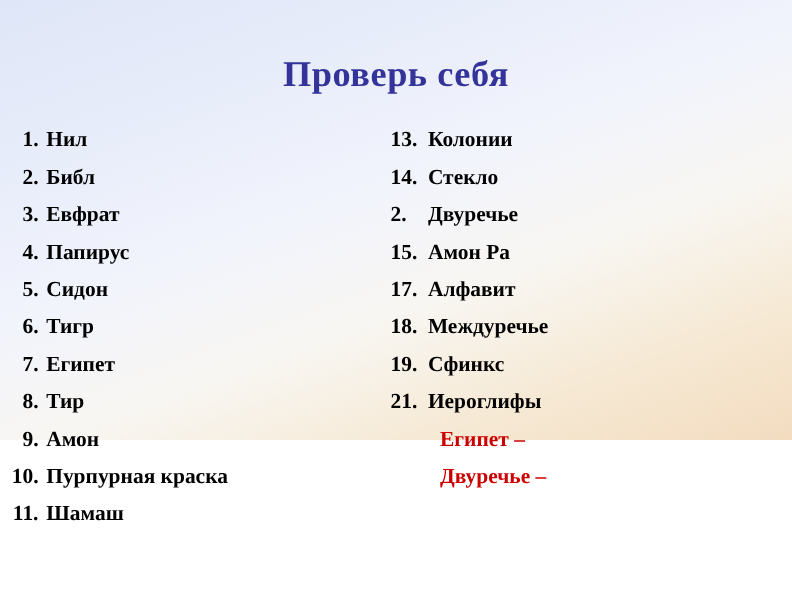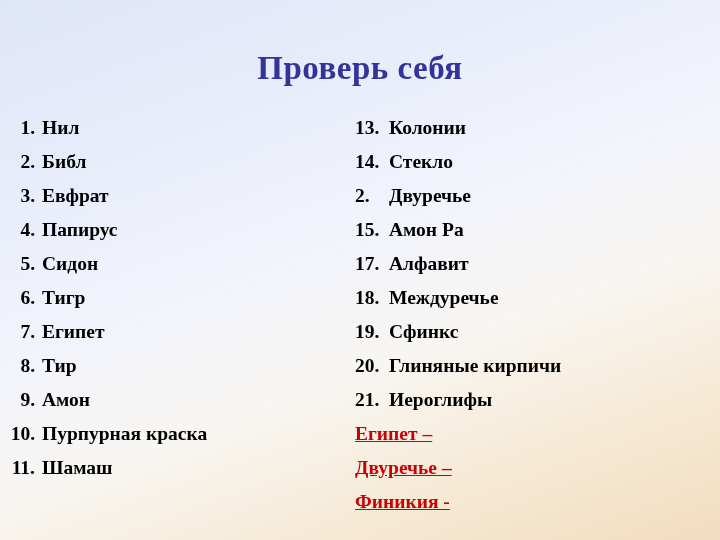--- a/index.html
+++ b/index.html
@@ -8,21 +8,21 @@
   }
   body {
     width: 720px;
     height: 540px;
     overflow: hidden;
     font-family: "Liberation Serif", serif;
   }
   .slide {
     position: relative;
     width: 720px;
-    height: 540px;
+    height: 400px;
     box-sizing: border-box;
     background: linear-gradient(160deg, #dfe6f7 0%, #e7ecfa 22%, #f2f4fc 45%, #f8f6f2 63%, #f6e9d4 82%, #f3dcc0 100%);
   }
   .title {
     position: absolute;
     top: 50px;
     left: 0;
     width: 720px;
     text-align: center;
     font-size: 33px;
@@ -70,26 +70,26 @@
     text-align: left;
   }
   .txt {
     white-space: nowrap;
     text-align: right;
   }
   .label-line {
     font-size: 19.5px;
     font-weight: bold;
     color: #cc0000;
-    text-decoration: underline;
     line-height: 1;
     height: 34px;
     display: flex;
     align-items: baseline;
     padding-left: 0px;
+    margin-left: 45px;
   }
 </style>
 </head>
 <body>
 
 <div class="slide">
 
   <div class="title">Проверь себя</div>
 
   <div class="columns">
@@ -164,27 +164,22 @@
       </div>
       <div class="item">
         <span class="num">18.</span>
         <span class="txt">Междуречье</span>
       </div>
       <div class="item">
         <span class="num">19.</span>
         <span class="txt">Сфинкс</span>
       </div>
       <div class="item">
-        <span class="num">20.</span>
-        <span class="txt">Глиняные кирпичи</span>
-      </div>
-      <div class="item">
         <span class="num">21.</span>
         <span class="txt">Иероглифы</span>
       </div>
 
       <div class="label-line">Египет –</div>
       <div class="label-line">Двуречье –</div>
-      <div class="label-line">Финикия -</div>
     </div>
 
   </div>
 </div>
 
 </body></html>

